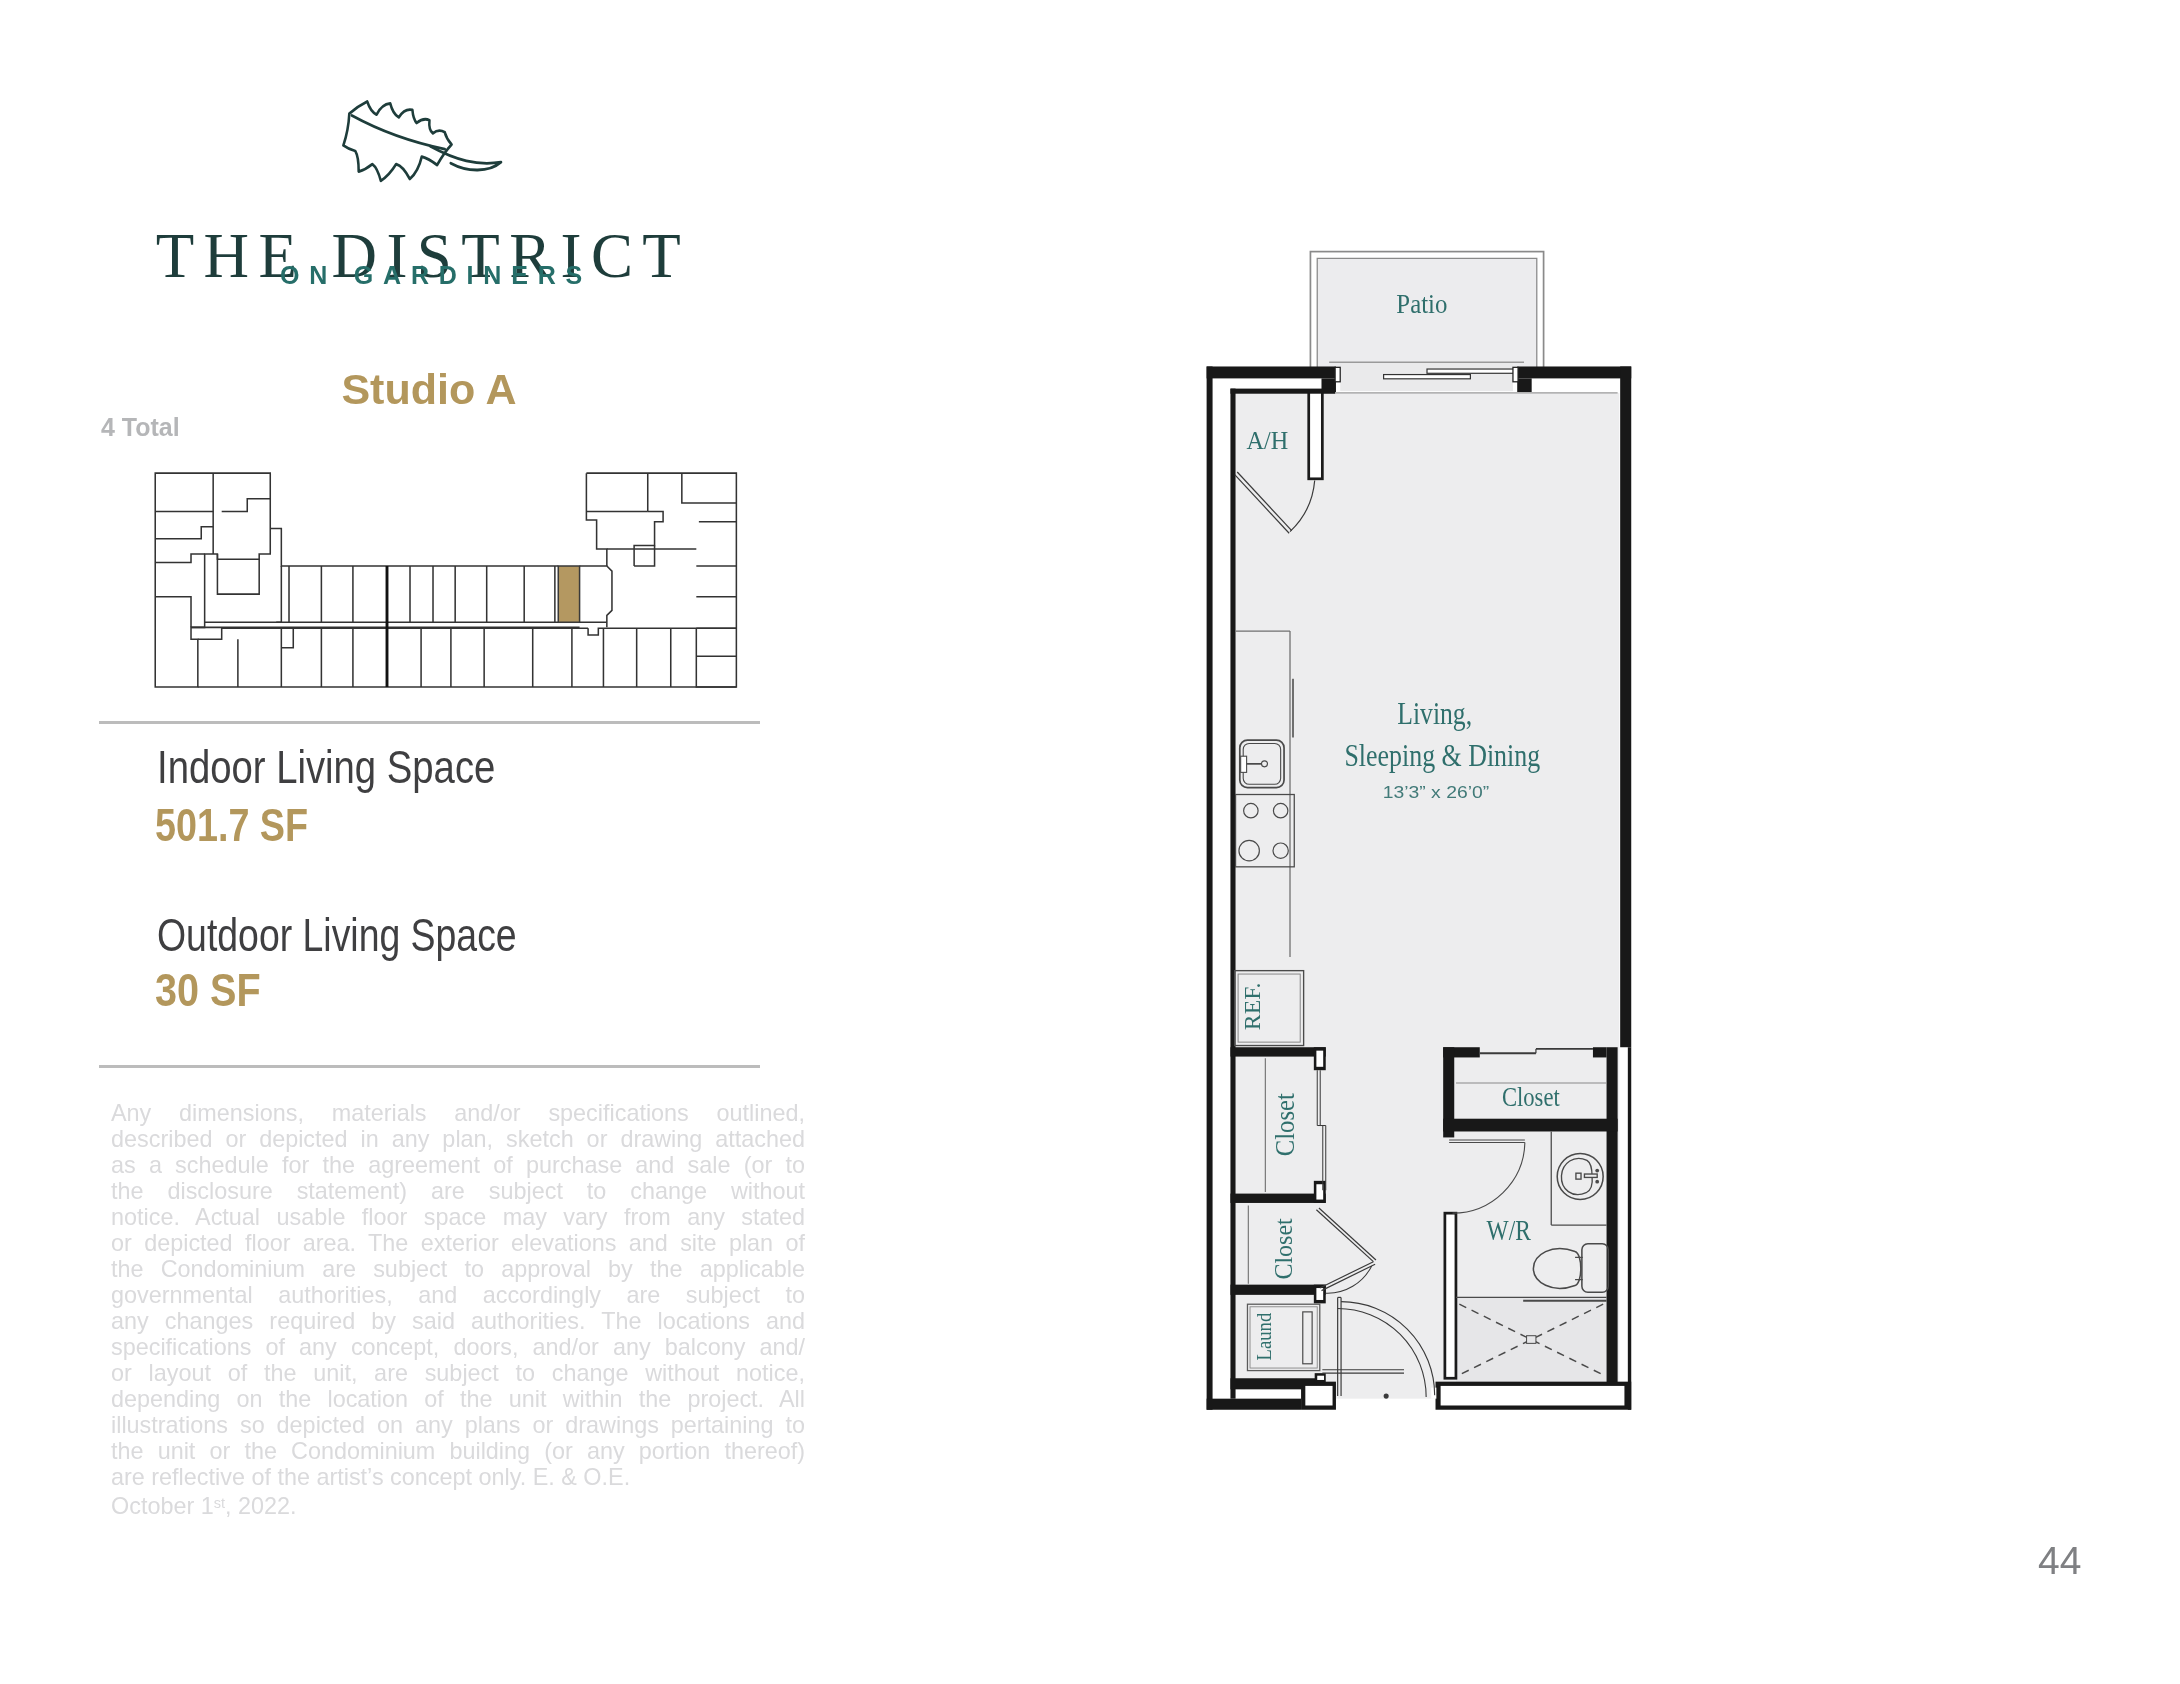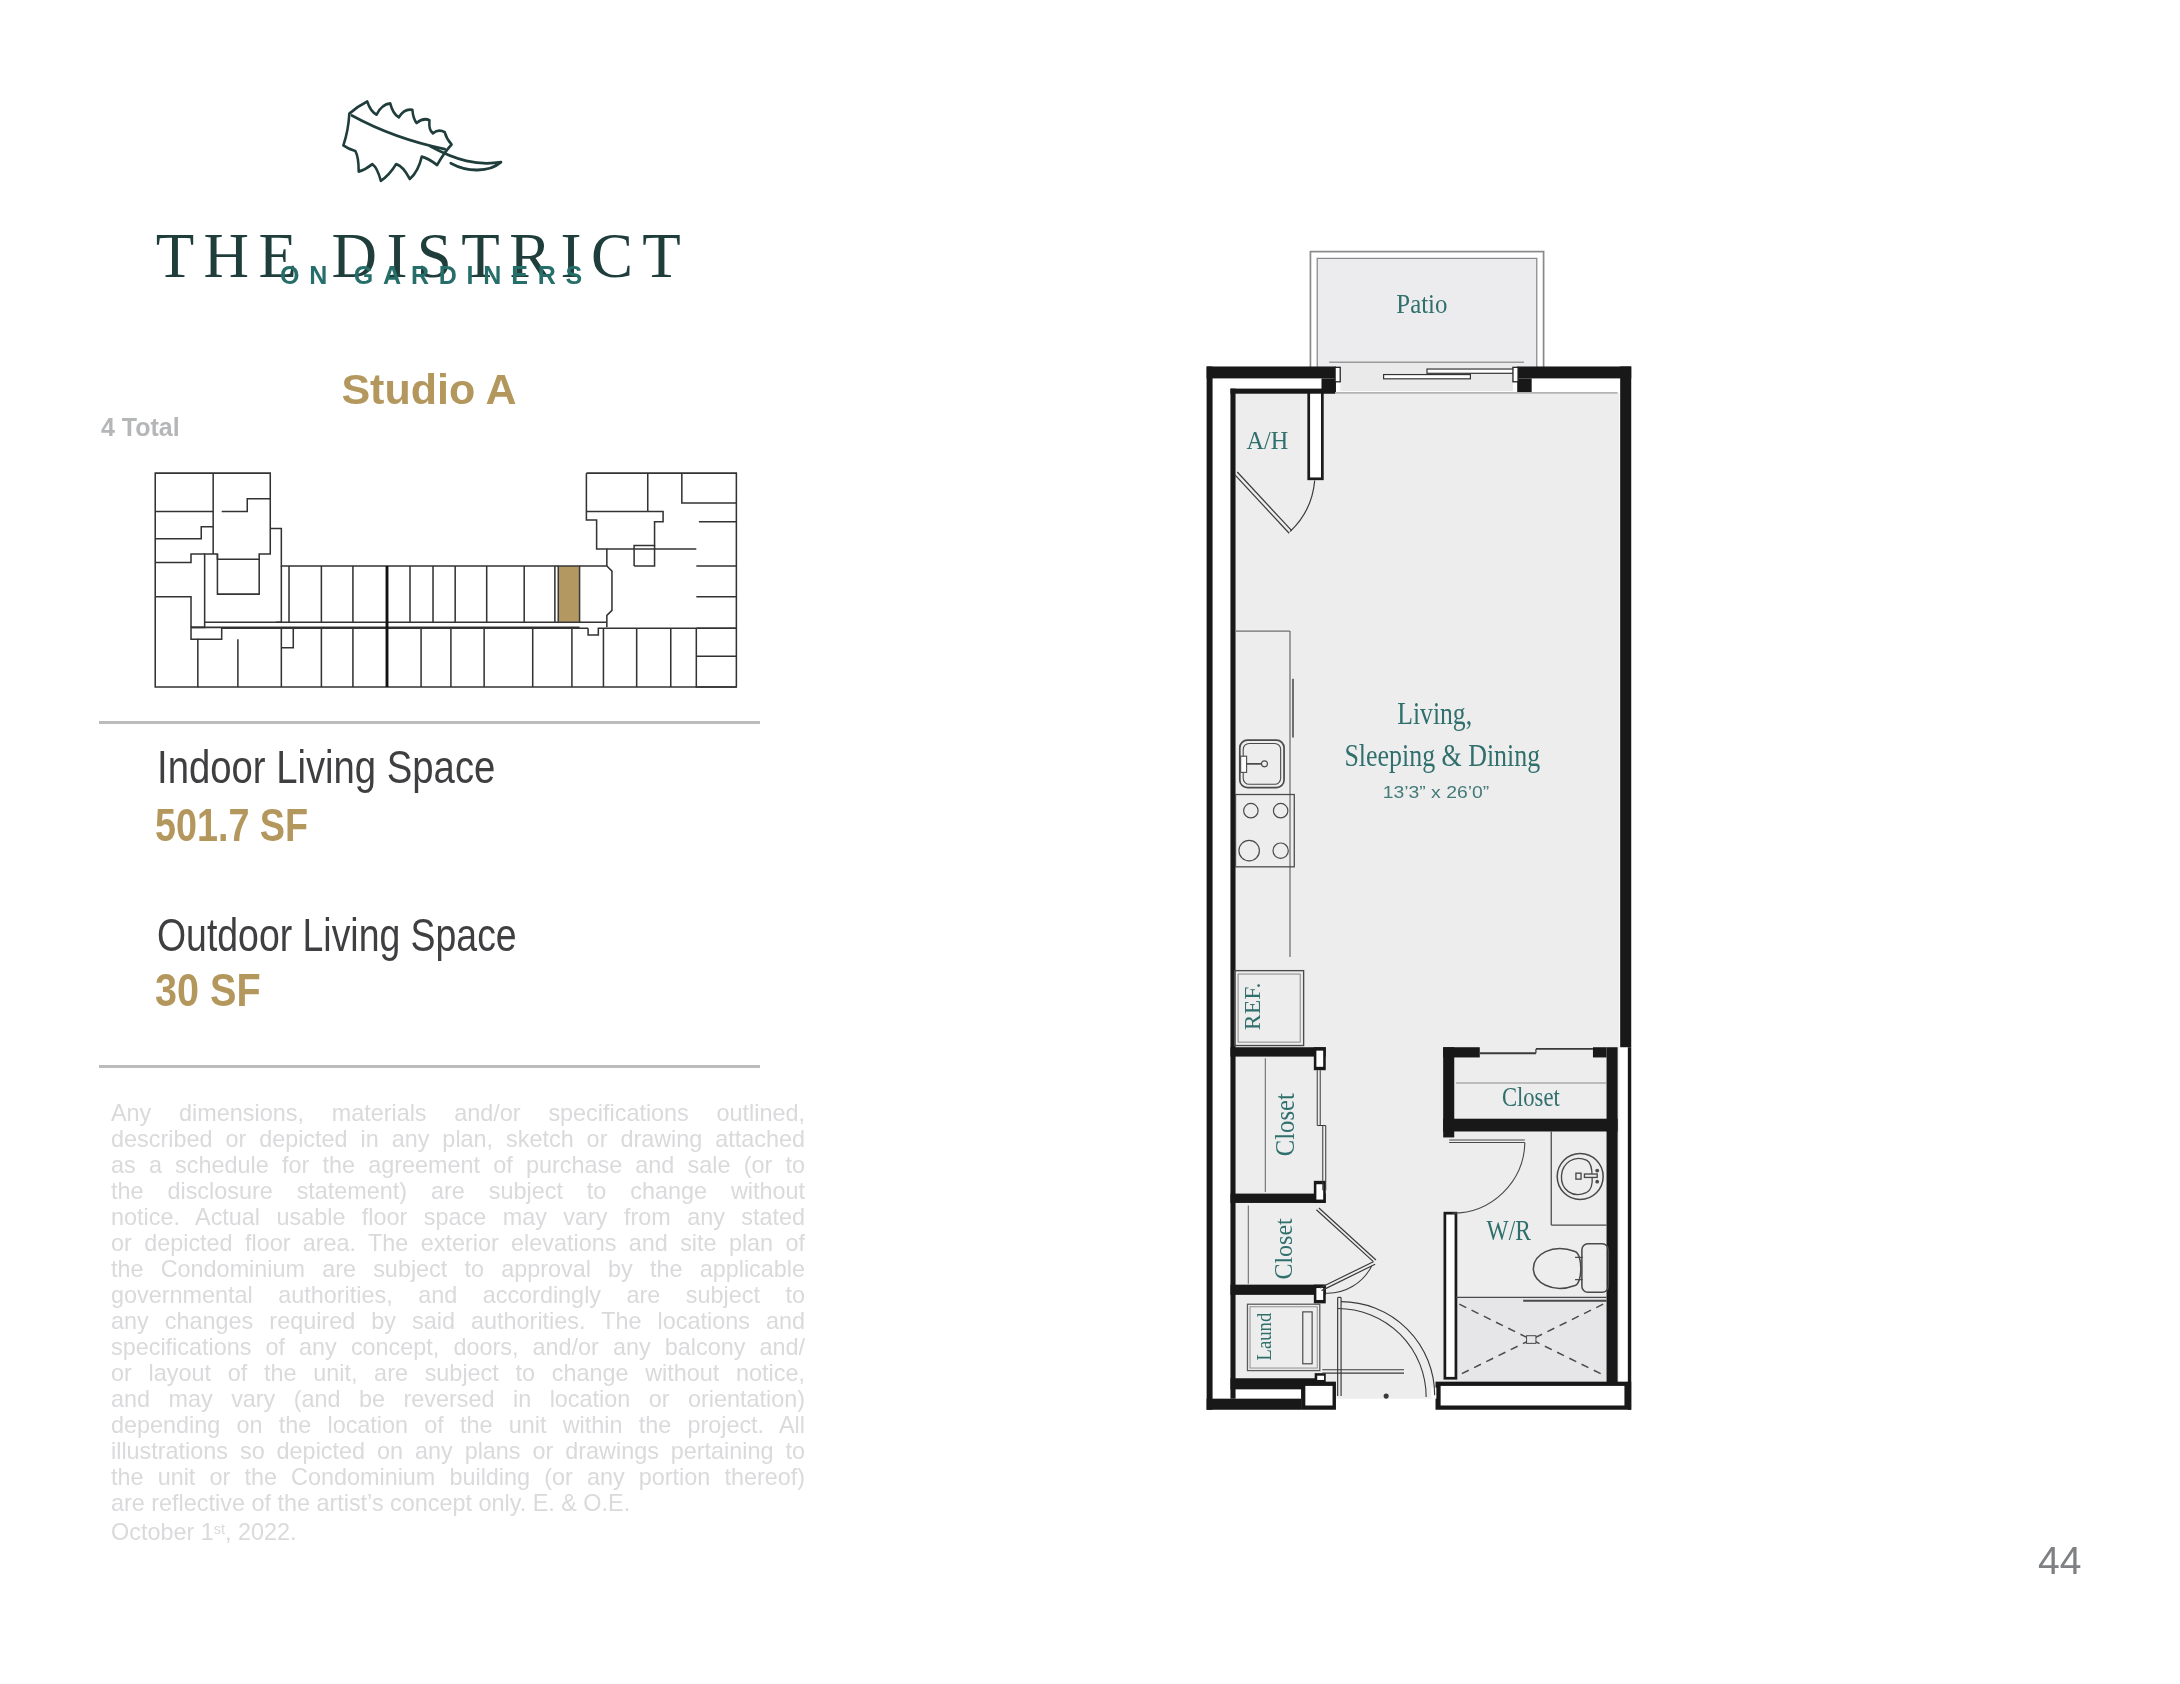--- a/index.html
+++ b/index.html
@@ -108,21 +108,20 @@
 <div class="j">described or depicted in any plan, sketch or drawing attached</div>
 <div class="j">as a schedule for the agreement of purchase and sale (or to</div>
 <div class="j">the disclosure statement) are subject to change without</div>
 <div class="j">notice. Actual usable floor space may vary from any stated</div>
 <div class="j">or depicted floor area. The exterior elevations and site plan of</div>
 <div class="j">the Condominium are subject to approval by the applicable</div>
 <div class="j">governmental authorities, and accordingly are subject to</div>
 <div class="j">any changes required by said authorities. The locations and</div>
 <div class="j">specifications of any concept, doors, and/or any balcony and/</div>
 <div class="j">or layout of the unit, are subject to change without notice,</div>
-<div class="j">and may vary (and be reversed in location or orientation)</div>
 <div class="j">depending on the location of the unit within the project. All</div>
 <div class="j">illustrations so depicted on any plans or drawings pertaining to</div>
 <div class="j">the unit or the Condominium building (or any portion thereof)</div>
 <div>are reflective of the artist’s concept only. E. &amp; O.E.</div>
 <div>October 1<span style="font-size:14.5px;vertical-align:6px;">st</span>, 2022.</div>
 </div>
 
 <div class="abs" style="left:2038px;top:1539px;font-size:39px;color:#7f8083;">44</div>
 
 <svg id="floorplan" class="abs" style="left:1193px;top:247px;" width="451" height="1175" viewBox="1400 290 530 1380">

